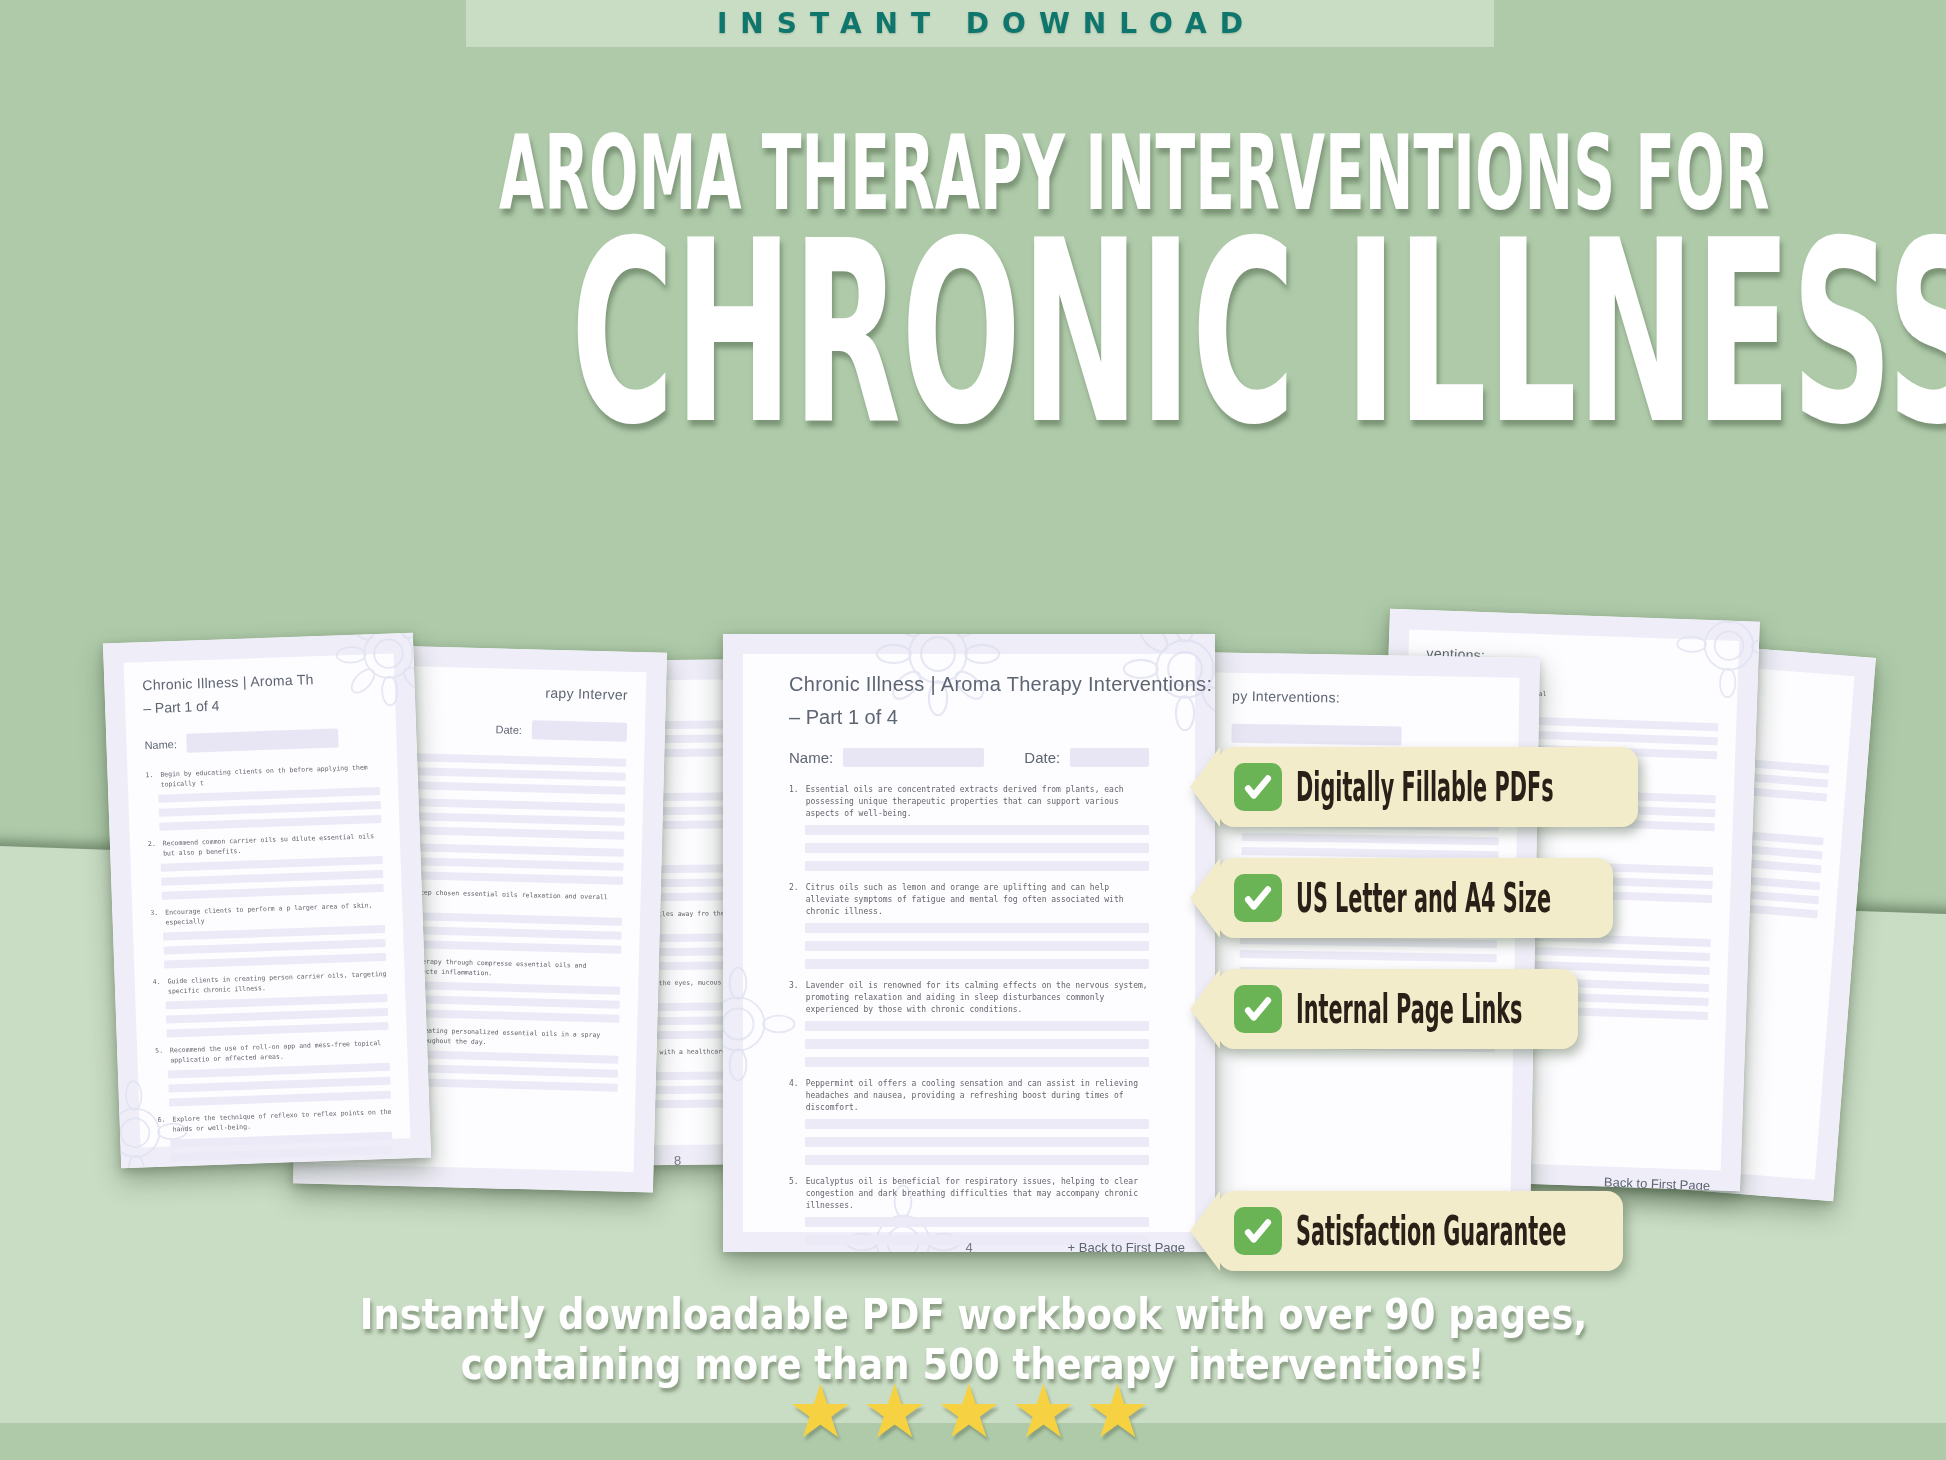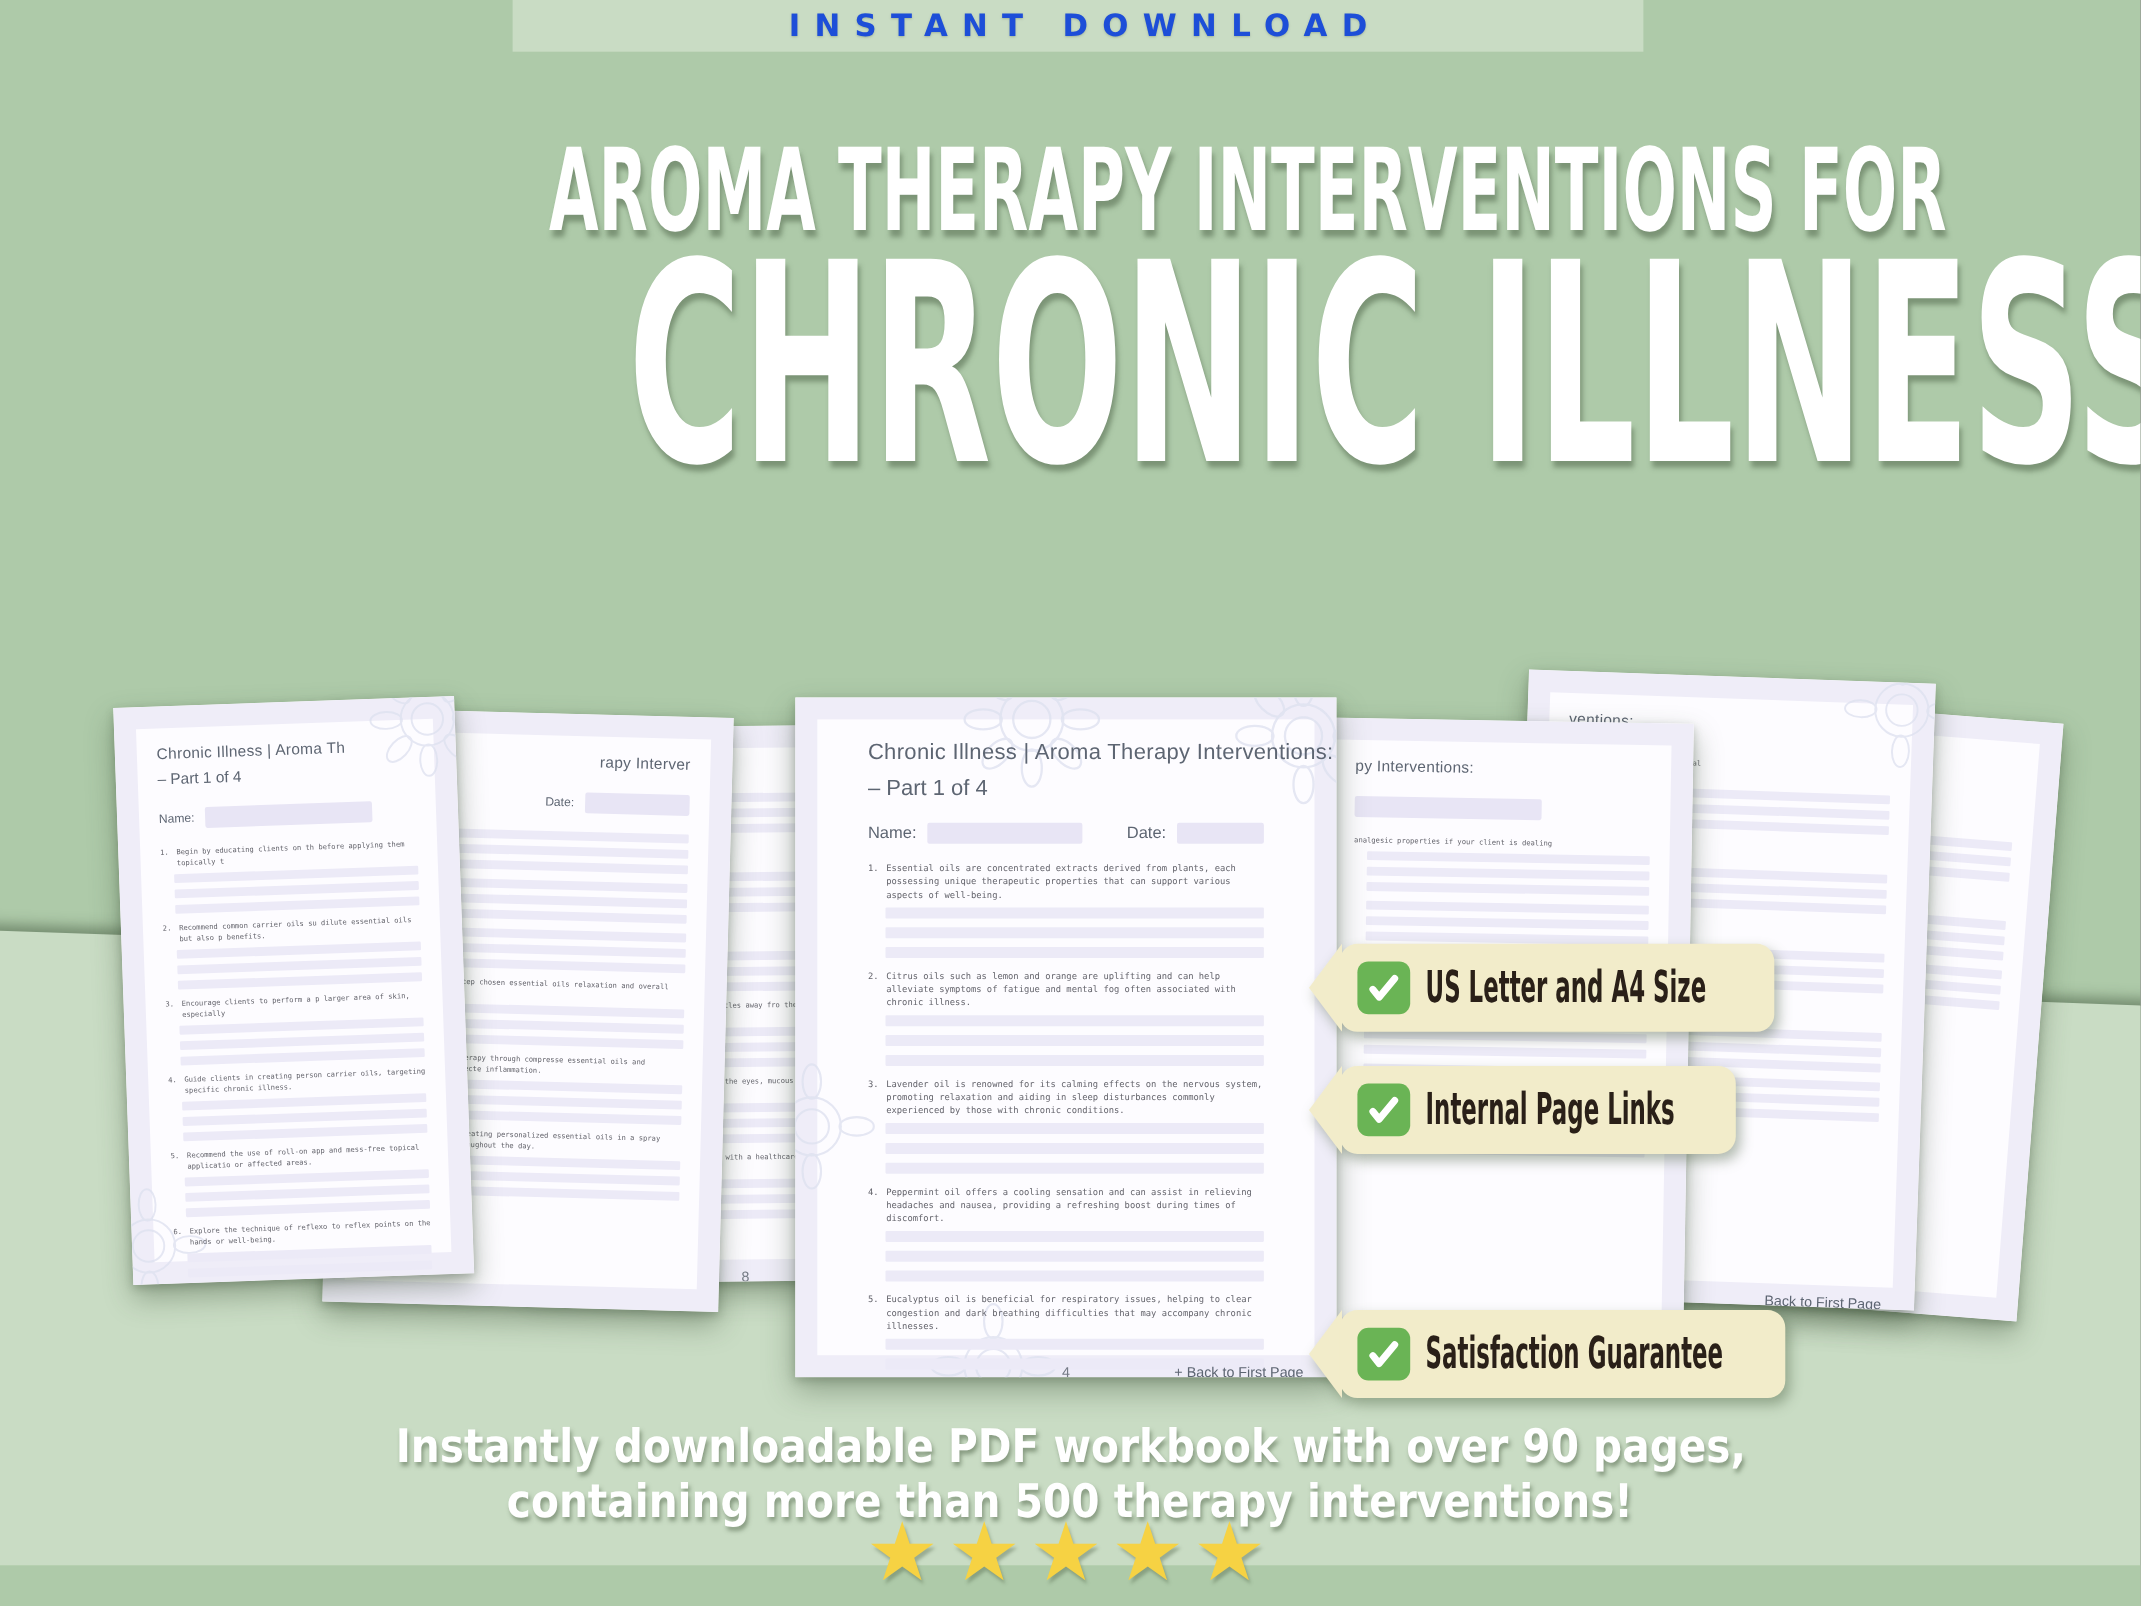--- a/index.html
+++ b/index.html
@@ -2,21 +2,21 @@
 <html><head>
 <meta charset="utf-8">
 <style>
   html,body{margin:0;padding:0;background:#888;}
   .stage{position:relative;width:1946px;height:1460px;overflow:hidden;background:#aecaa9;font-family:"DejaVu Sans",sans-serif;}
   
   .bg-lower{position:absolute;left:-30px;top:845px;width:2100px;height:720px;background:#c9dcc4;transform:rotate(2deg);transform-origin:left top;box-shadow:0 -6px 12px rgba(60,80,55,.5);z-index:0;}
   .bg-bottom-strip{position:absolute;left:0;top:1423px;width:100%;height:37px;background:#aecaa9;z-index:1;}
   
   .banner{position:absolute;left:466px;top:0;width:1028px;height:47px;background:#c9dcc4;display:flex;align-items:center;justify-content:center;z-index:2;}
-  .banner-label{color:#1d4ed8;font-weight:bold;font-size:28px;letter-spacing:13px;padding-left:13px;text-shadow:0 1px 2px rgba(90,110,85,.35);}
+  .banner-label{color:#0f766e;font-weight:bold;font-size:28px;letter-spacing:13px;padding-left:13px;text-shadow:0 1px 2px rgba(90,110,85,.35);}
   
   .title{position:absolute;left:0;width:100%;text-align:center;color:#ffffff;font-weight:bold;z-index:2;}
   .title1{top:112px;font-size:104px;}
   .title2{top:186px;font-size:252px;margin-left:14px;}
   .cx{display:inline-block;transform:scaleX(.56);transform-origin:center;white-space:nowrap;text-shadow:4px 6px 7px rgba(82,104,76,.55);}
   
   .page{position:absolute;background:#fdfcff;box-shadow:0 12px 26px rgba(55,75,50,.4),0 3px 8px rgba(55,75,50,.28);overflow:hidden;}
   .page-band{position:absolute;inset:0;border:20px solid #efedf8;pointer-events:none;z-index:1;}
   .mandala{position:absolute;z-index:2;opacity:.75;}
   .page-content{position:absolute;inset:20px;padding:18px 46px;box-sizing:border-box;z-index:3;}
@@ -530,20 +530,31 @@
         <div class="ws-bars">
             <div class="bar"></div>
             <div class="bar"></div>
             <div class="bar"></div>
           </div>
       </div>
     </div>
   </div>
 
 
+  <div class="callout c1">
+    <div class="tag-point"></div>
+    <div class="tag-body">
+      <div class="checkbox">
+          <svg width="34" height="34" viewBox="0 0 24 24">
+            <path d="M5 13l4 5 10-12" stroke="#ffffff" stroke-width="4.5" fill="none" stroke-linecap="round" stroke-linejoin="round"></path>
+          </svg>
+        </div>
+      <span class="tag-label">Digitally Fillable PDFs</span>
+    </div>
+  </div>
   <div class="callout c2">
     <div class="tag-point"></div>
     <div class="tag-body">
       <div class="checkbox">
           <svg width="34" height="34" viewBox="0 0 24 24">
             <path d="M5 13l4 5 10-12" stroke="#ffffff" stroke-width="4.5" fill="none" stroke-linecap="round" stroke-linejoin="round"></path>
           </svg>
         </div>
       <span class="tag-label">US Letter and A4 Size</span>
     </div>

